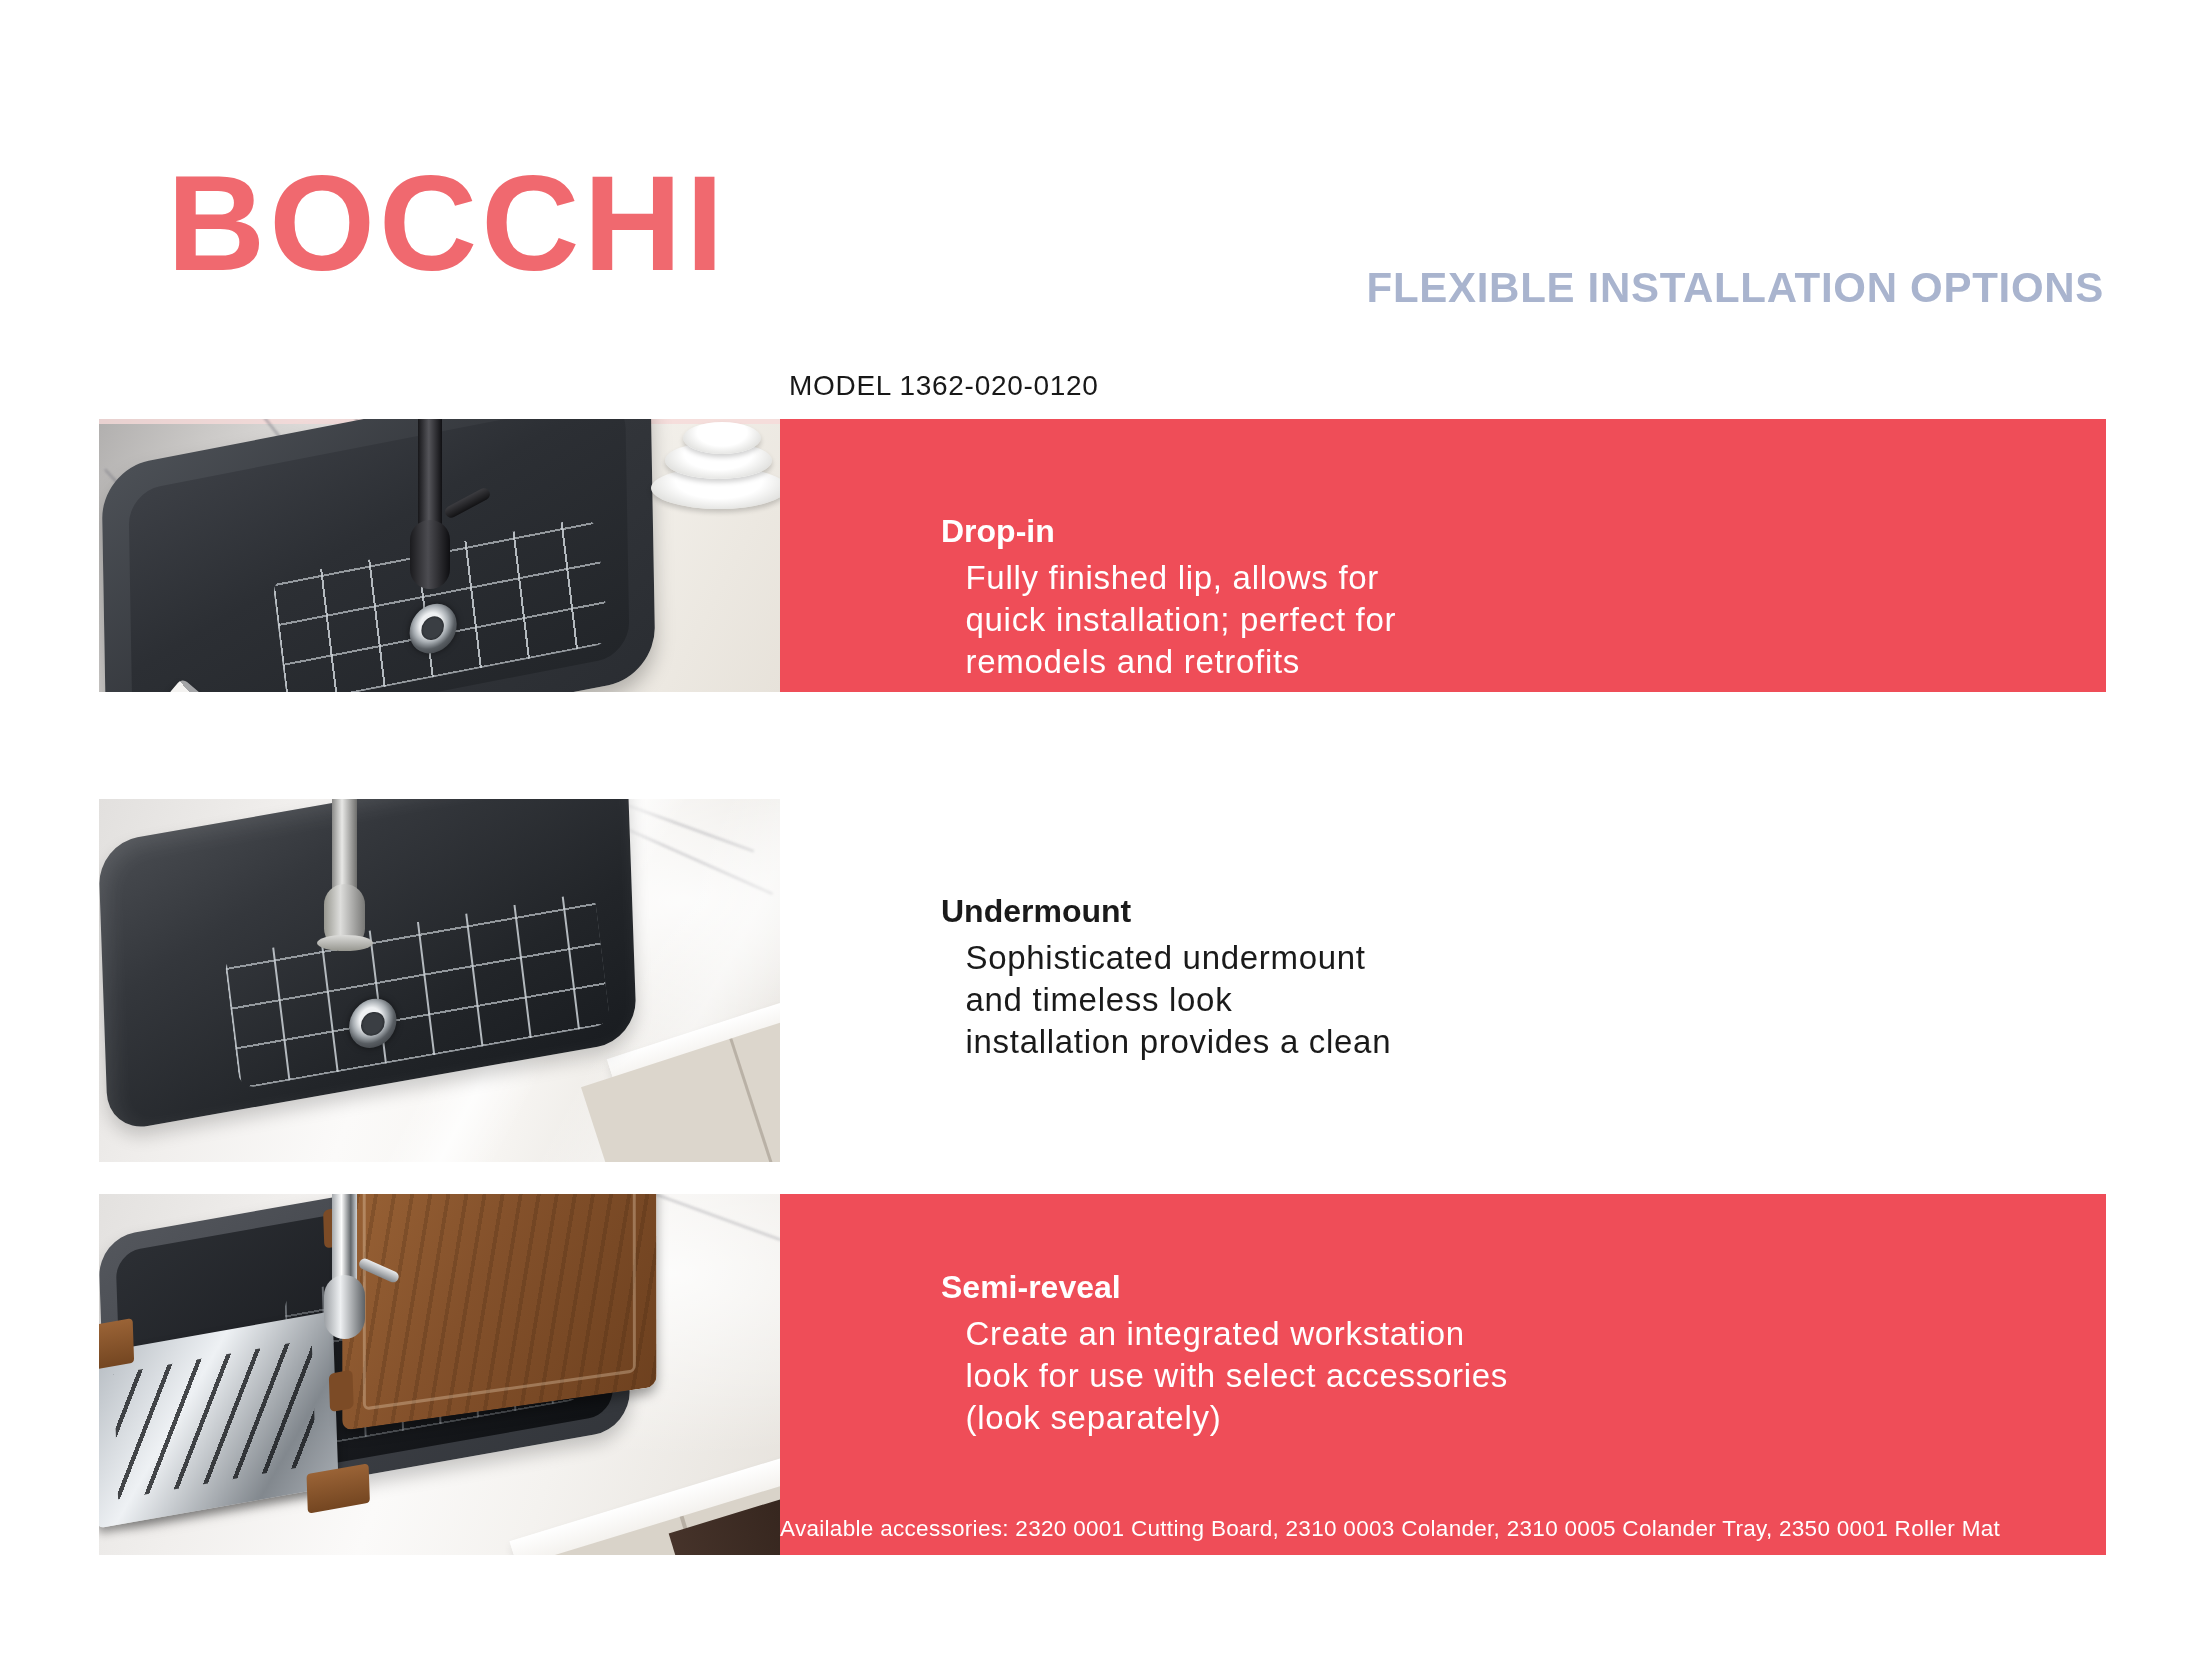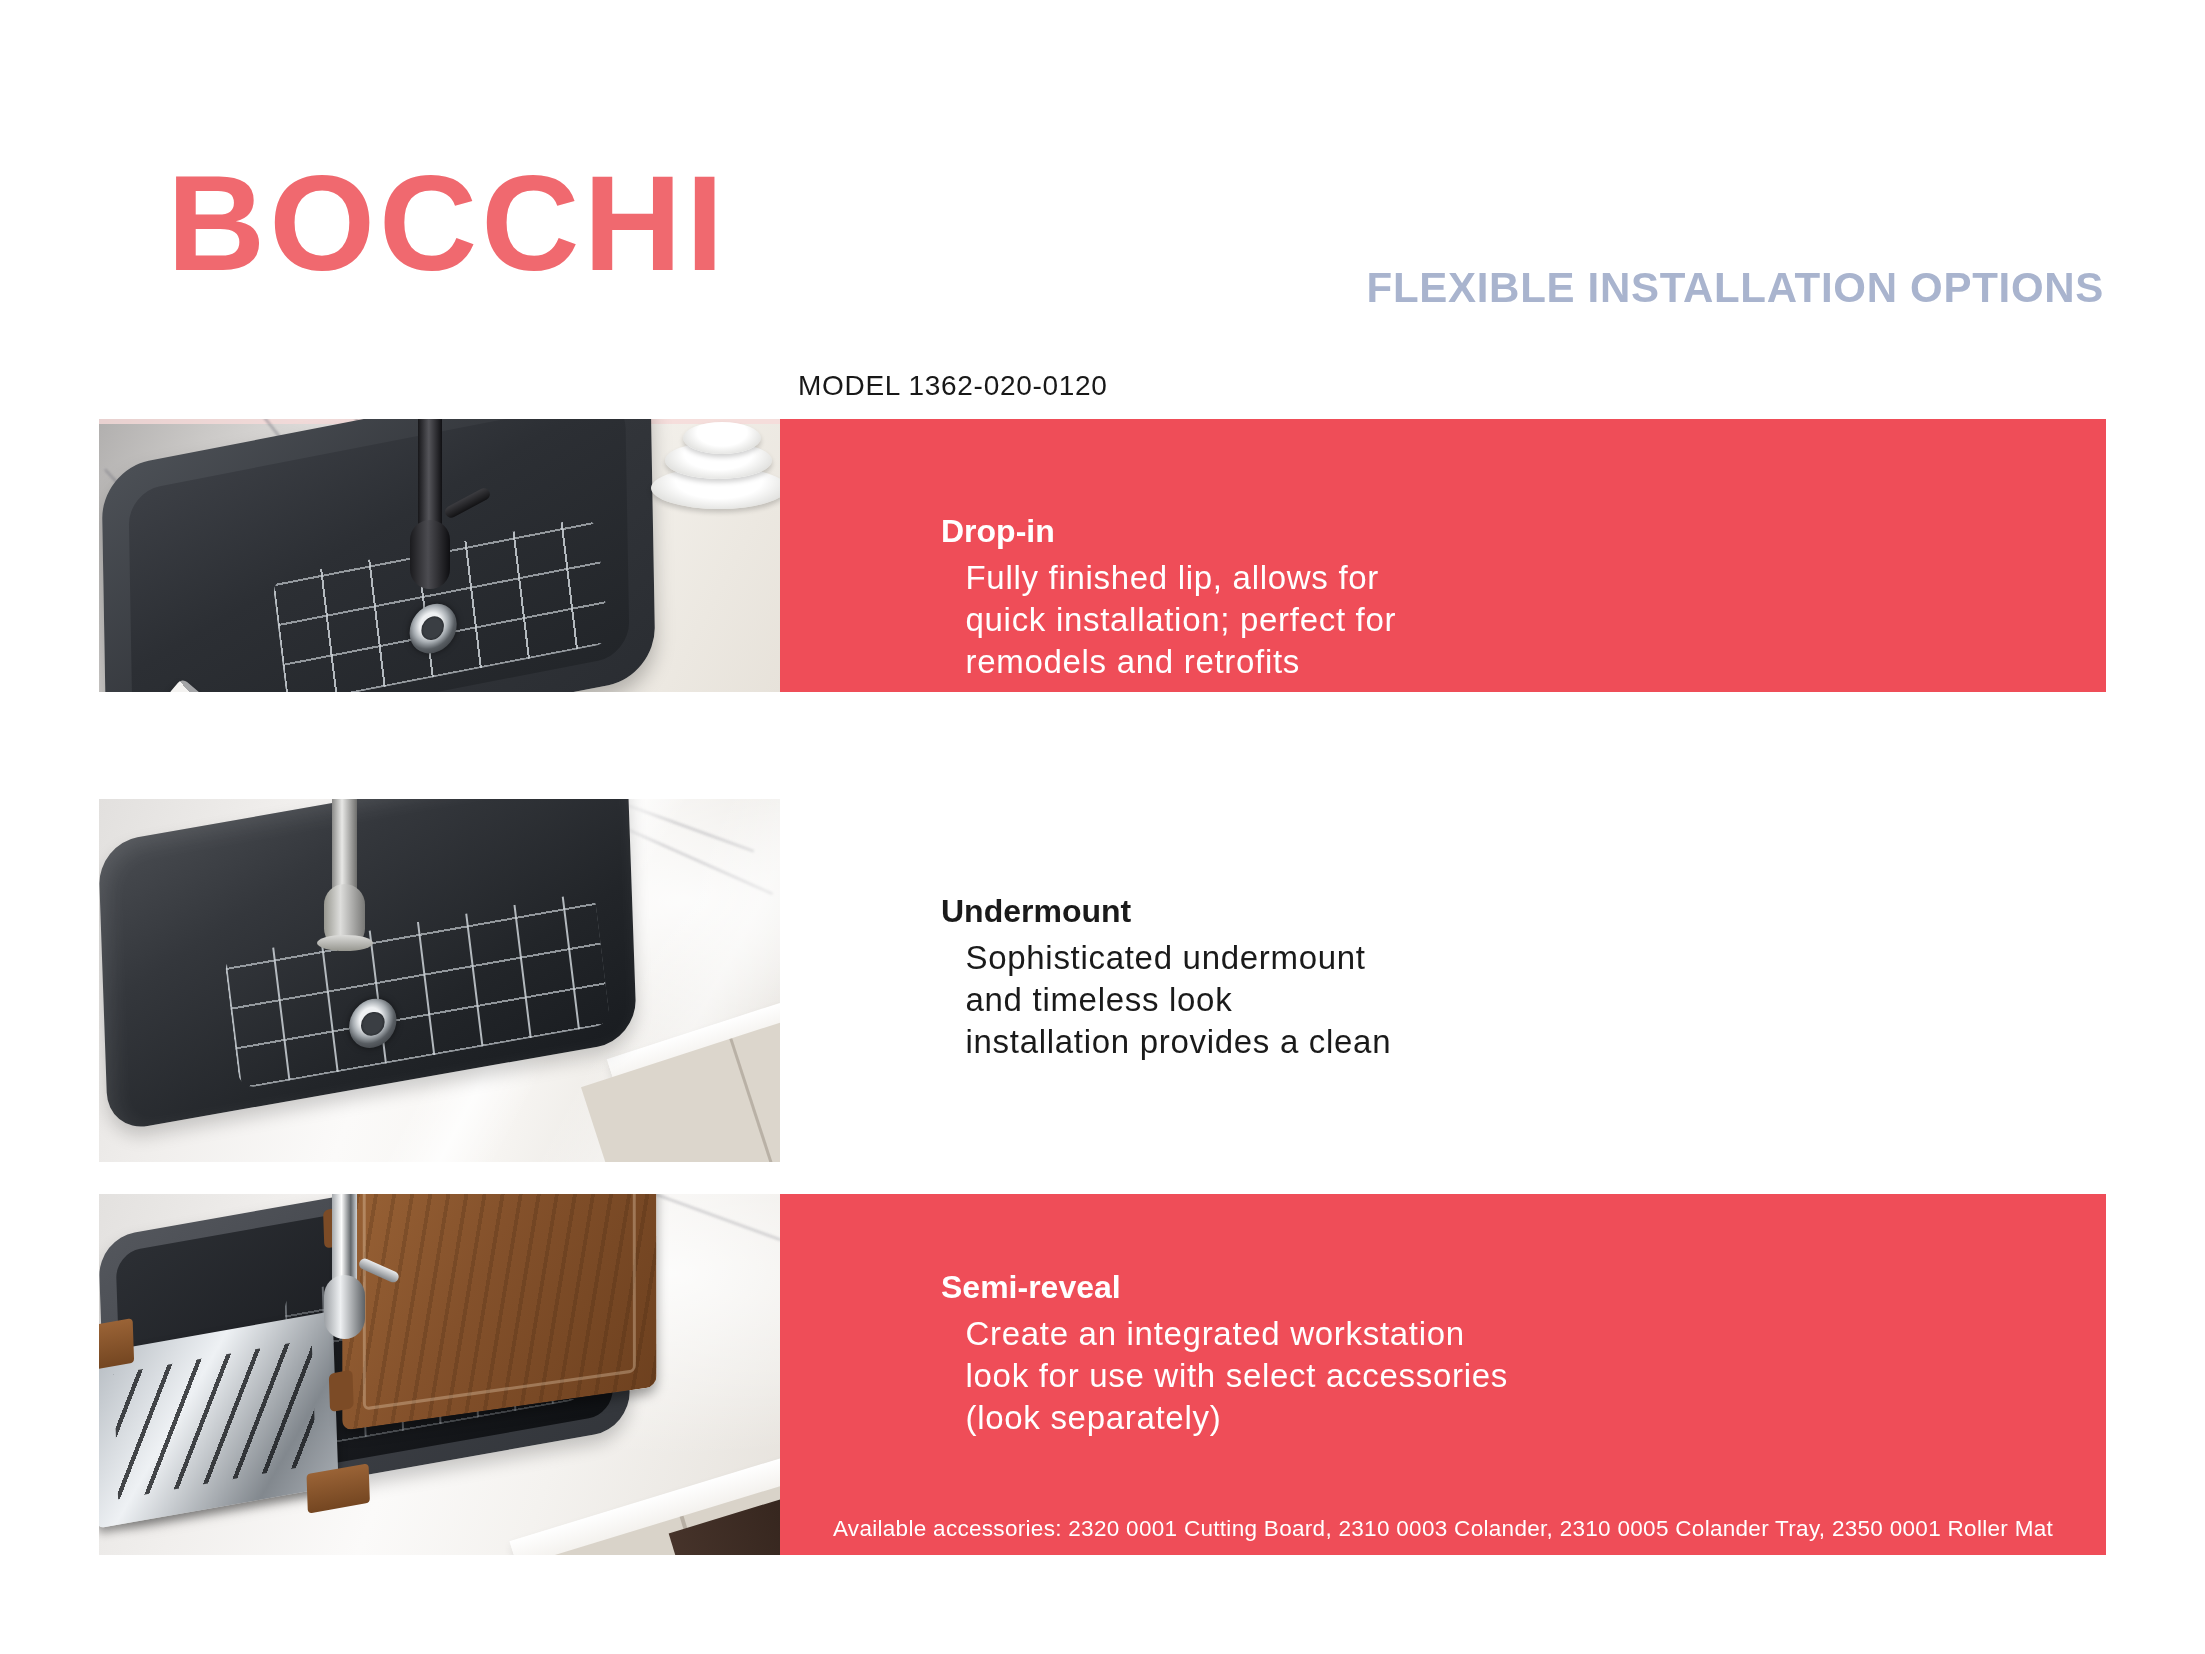--- a/index.html
+++ b/index.html
@@ -5,37 +5,37 @@
   html,body{margin:0;padding:0;background:#fff;}
   .page{position:relative;width:2205px;height:1654px;background:#ffffff;overflow:hidden;
         font-family:"Liberation Sans",sans-serif;}
 
   
   .logo{position:absolute;left:167px;top:155px;font-size:136px;font-weight:800;
         letter-spacing:4px;color:#F0696F;line-height:1;}
   .tagline{position:absolute;right:101px;top:267px;font-size:42px;font-weight:700;
         color:#A9B4CE;letter-spacing:0.7px;line-height:1;}
   .model{position:absolute;left:789px;top:371px;font-size:28px;font-weight:500;
-        color:#181818;letter-spacing:0.7px;line-height:1.1;margin-left:9px;}
+        color:#181818;letter-spacing:0.7px;line-height:1.1;}
 
   
   .row{position:absolute;left:0;width:2205px;}
   .row1{top:419px;height:273px;}
   .row2{top:799px;height:363px;}
   .row3{top:1194px;height:361px;}
   .photo{position:absolute;left:99px;top:0;bottom:0;width:681px;overflow:hidden;background:#eceae7;}
   .banner{position:absolute;left:780px;top:0;bottom:0;width:1326px;}
   .banner.red{background:#EF4D58;}
   .optext{position:absolute;left:161px;top:94px;}
   .row3 .optext{top:75px;}
   .opt-title{margin:0;font-size:32px;font-weight:700;line-height:37px;color:#ffffff;}
   .opt-desc{margin:6.6px 0 0 24.5px;font-size:33px;font-weight:400;line-height:42px;color:#ffffff;letter-spacing:0.7px;}
   .opt-desc span{display:block;}
   .banner.plain .opt-title,.banner.plain .opt-desc{color:#1A1A1A;}
-  .accessories{position:absolute;left:0;right:0;bottom:13.2px;text-align:center;
+  .accessories{position:absolute;left:0;right:0;bottom:13.2px;
         font-size:22.5px;color:#ffffff;letter-spacing:0.3px;}
 
   
   .layer{position:absolute;}
   .vein{position:absolute;background:rgba(125,125,132,0.45);border-radius:2.6px;filter:blur(1.3px);}
   .counter-band{position:absolute;background:linear-gradient(180deg,#ffffff,#efece7);
         box-shadow:0 5.3px 9.3px rgba(0,0,0,0.10);}
   .cabinet{position:absolute;background:#d9d3c9;}
   .groove{position:absolute;top:0;bottom:0;width:3.3px;background:rgba(120,110,95,0.35);}
   .handle{position:absolute;border-radius:5.3px;

